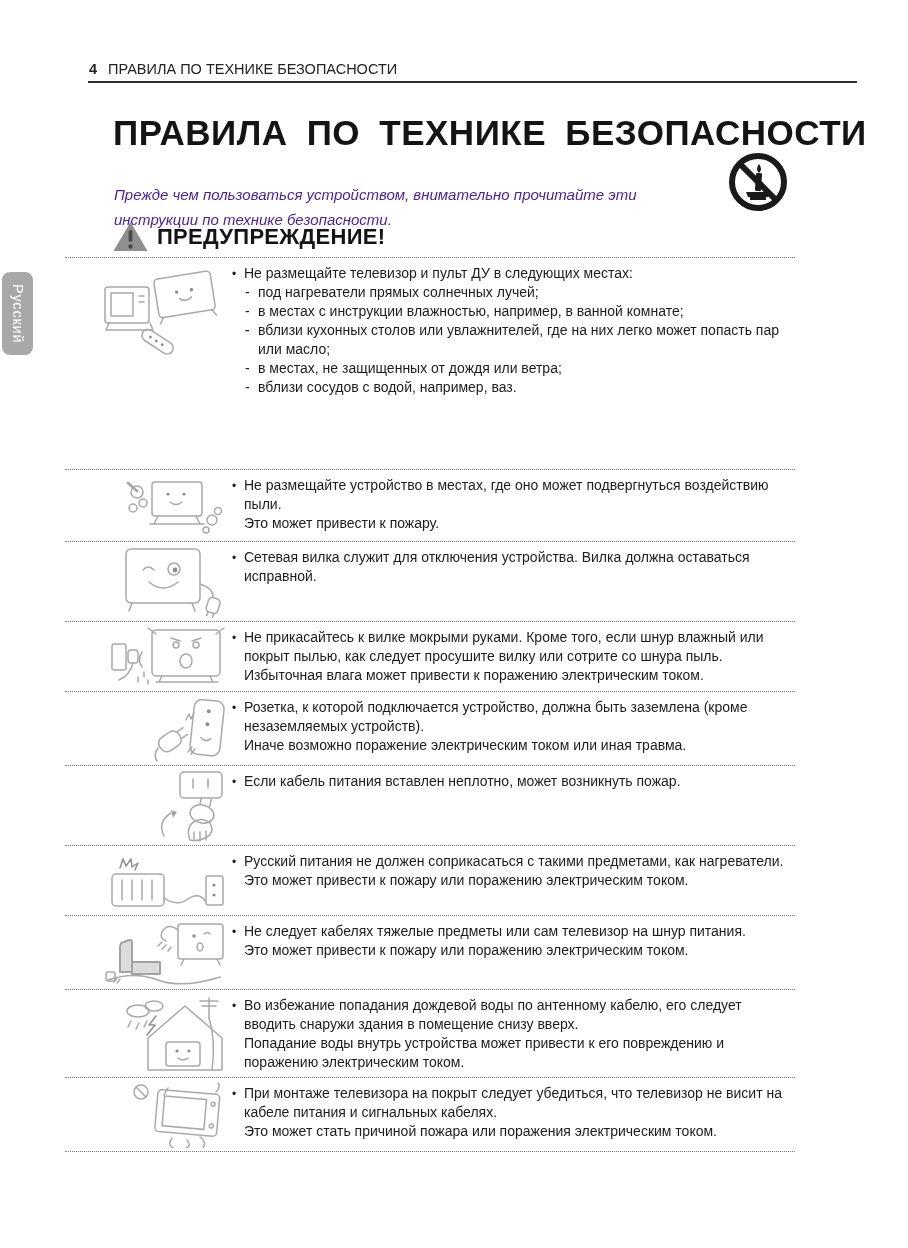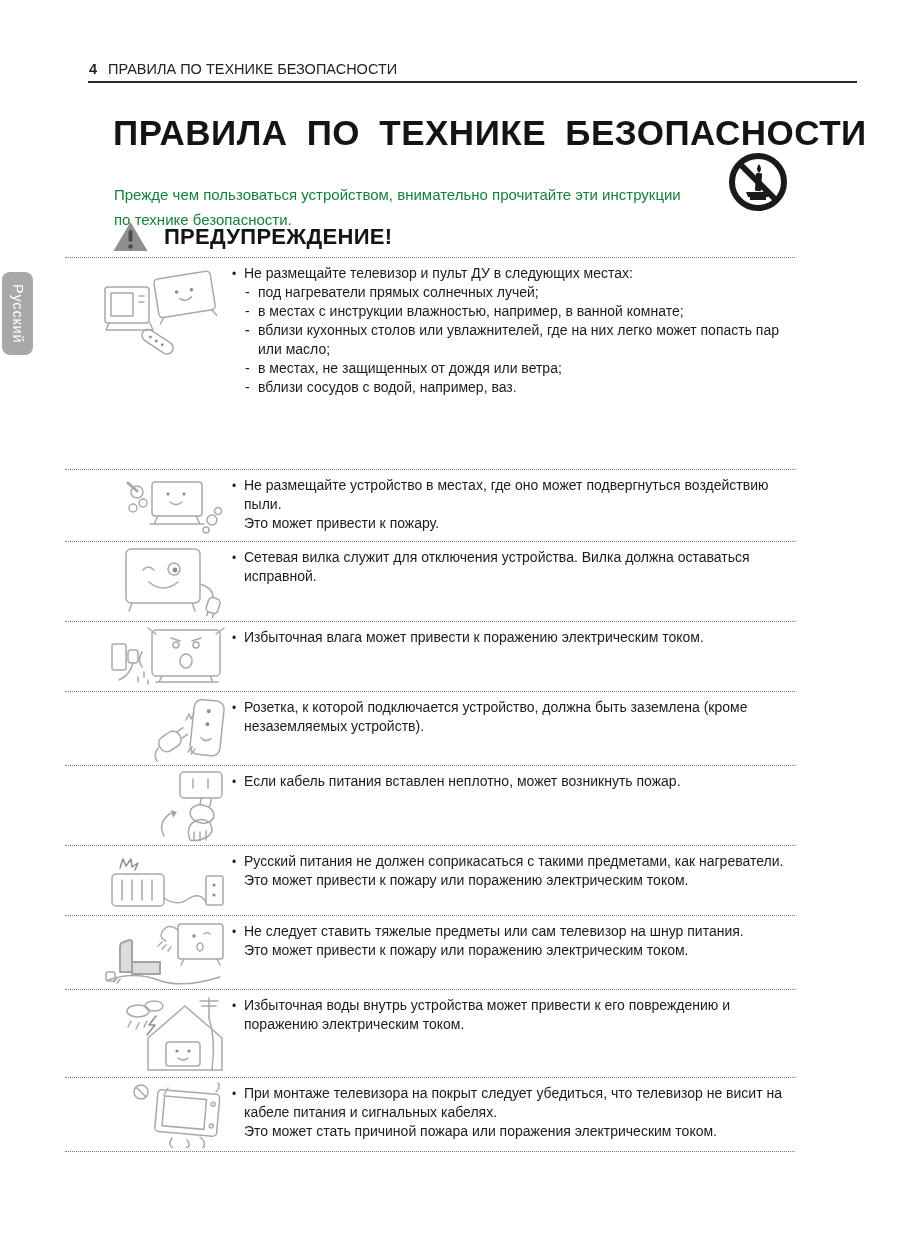--- a/index.html
+++ b/index.html
@@ -10,27 +10,27 @@
   .running-header{position:absolute;left:89px;top:61px;font-size:14.5px;color:#222;
                   display:flex;align-items:baseline;gap:11px;}
   .running-header .pagenum{font-weight:bold;}
   .header-rule{position:absolute;left:88px;top:81px;width:769px;border-top:2px solid #2d2d2d;}
 
   
   .doc-title{position:absolute;left:113px;top:90px;font-size:35px;font-weight:bold;
              color:#141414;letter-spacing:.5px;word-spacing:9px;white-space:nowrap;}
 
   
-  .intro{position:absolute;left:114px;top:167px;width:580px;font-size:15px;line-height:25px;color:#15803d;}
+  .intro{position:absolute;left:114px;top:167px;width:580px;font-size:15px;line-height:25px;color:#4c1d95;font-style:italic;}
 
   
   .no-flame{position:absolute;left:726px;top:150px;width:64px;height:64px;}
 
   
-  .warning-heading{position:absolute;left:113px;top:221px;display:flex;align-items:center;gap:16px;}
+  .warning-heading{position:absolute;left:113px;top:221px;display:flex;align-items:center;gap:9px;}
   .warning-heading .tri{width:35px;height:31px;flex:none;}
   .warning-heading .wlabel{font-size:22px;font-weight:bold;color:#141414;letter-spacing:.3px;}
 
   
   .lang-tab{position:absolute;left:2px;top:272px;width:31px;height:83px;background:#a8a8a8;
             border-radius:8px;display:flex;align-items:center;justify-content:center;}
   .lang-tab span{writing-mode:vertical-rl;font-size:14.5px;color:#ffffff;letter-spacing:.8px;}
 
   
   #rows{position:absolute;left:65px;top:257px;width:730px;border-bottom:1px dotted #7b7b7b;}
@@ -197,21 +197,21 @@
   <path d="M54 50 l-3 6 M102 50 l3 6 M48 56 h62"></path>
   <rect x="4" y="18" width="14" height="26" rx="2"></rect>
   <rect x="20" y="24" width="10" height="13" rx="3"></rect>
   <path d="M25 37 q-3 12 -14 17"></path>
   <path d="M34 26 q-5 8 0 15"></path>
   <path d="M36 46 v5 M30 51 v5 M40 54 v4"></path>
  </g>
           </svg>
         </div>
         <div class="row-text">
-          <p class="item bullet"><span class="marker">•</span></p>
+          <p class="item bullet"><span class="marker">•</span><span class="txt">Не прикасайтесь к вилке мокрыми руками. Кроме того, если шнур влажный или покрыт пылью, как следует просушите вилку или сотрите со шнура пыль.</span></p>
           <p class="item plain"><span class="txt">Избыточная влага может привести к поражению электрическим током.</span></p>
         </div>
       </div>
       <div class="row">
         <div class="row-icon">
           <svg viewBox="0 0 76 66" width="76" height="66">
  <g class="lnthin">
   <g transform="rotate(6 55 32)">
                 <rect x="42" y="4" width="30" height="55" rx="8"></rect>
    <circle class="dot" cx="57" cy="15" r="2"></circle>
@@ -224,20 +224,21 @@
                 <line x1="31" y1="48" x2="38" y2="48"></line>
               </g>
   <path d="M8 52 q-5 7 -1 13"></path>
   <path d="M36 24 l3 -6 2 5 3 -6"></path>
   <path d="M38 56 l4 -5 m-1 7 l4 -5"></path>
  </g>
           </svg>
         </div>
         <div class="row-text">
           <p class="item bullet"><span class="marker">•</span><span class="txt">Розетка, к которой подключается устройство, должна быть заземлена (кроме незаземляемых устройств).</span></p>
+          <p class="item plain"><span class="txt">Иначе возможно поражение электрическим током или иная травма.</span></p>
         </div>
       </div>
       <div class="row">
         <div class="row-icon">
           <svg viewBox="0 0 78 72" width="78" height="72">
  <g class="lnthin">
   <rect x="32" y="2" width="42" height="26" rx="4"></rect>
   <line x1="45" y1="9" x2="45" y2="18"></line>
               <line x1="60" y1="9" x2="60" y2="18"></line>
   <g transform="rotate(12 54 44)">
@@ -292,21 +293,21 @@
   <path d="M58 22 l-4 4 m8 -1 l-4 4 m9 -2 l-3 4"></path>
   <path class="fillgray" d="M20 22 q-4 0 -4 6 v24 h12 v-30 q0 -4 -8 0z"></path>
   <path class="fillgray" d="M28 42 h28 v12 h-28z"></path>
   <path d="M4 60 q26 -9 50 0 t62 -3"></path>
   <rect x="2" y="52" width="9" height="9" rx="2"></rect>
   <path d="M10 62 l3 -4 m0 5 l3 -4"></path>
  </g>
           </svg>
         </div>
         <div class="row-text">
-          <p class="item bullet"><span class="marker">•</span><span class="txt">Не следует ставить тяжелые предметы или сам телевизор на шнур питания.</span></p>
+          <p class="item bullet"><span class="marker">•</span><span class="txt">Не следует кабелях тяжелые предметы или сам телевизор на шнур питания.</span></p>
           <p class="item plain"><span class="txt">Это может привести к пожару или поражению электрическим током.</span></p>
         </div>
       </div>
       <div class="row">
         <div class="row-icon">
           <svg viewBox="0 0 102 80" width="102" height="80">
  <g class="lnthin">
   <path d="M24 44 L61 12 L98 44 V76 H24 Z"></path>
   <line x1="85" y1="24" x2="85" y2="4"></line>
   <line x1="76" y1="7" x2="94" y2="7"></line>
@@ -317,22 +318,22 @@
               <circle class="dot" cx="65" cy="57" r="1.6"></circle>
   <path d="M54 64 q5 4 10 0"></path>
   <ellipse cx="14" cy="17" rx="11" ry="6"></ellipse>
               <ellipse cx="30" cy="12" rx="9" ry="5"></ellipse>
   <path d="M7 27 l-3 6 M15 29 l-3 6 M23 27 l-3 6"></path>
   <path d="M32 22 l-7 9 h6 l-8 10" stroke="#8f8f8f"></path>
  </g>
           </svg>
         </div>
         <div class="row-text">
-          <p class="item bullet"><span class="marker">•</span></p>
-          <p class="item plain"><span class="txt">Избыточная воды внутрь устройства может привести к его повреждению и поражению электрическим током.</span></p>
+          <p class="item bullet"><span class="marker">•</span><span class="txt">Во избежание попадания дождевой воды по антенному кабелю, его следует вводить снаружи здания в помещение снизу вверх.</span></p>
+          <p class="item plain"><span class="txt">Попадание воды внутрь устройства может привести к его повреждению и поражению электрическим током.</span></p>
         </div>
       </div>
       <div class="row">
         <div class="row-icon">
           <svg viewBox="0 0 96 66" width="96" height="66">
  <g class="lnthin">
   <circle cx="11" cy="10" r="7"></circle>
               <line x1="6" y1="5" x2="16" y2="15"></line>
   <g transform="rotate(5 58 34)">
    <rect x="26" y="10" width="62" height="42" rx="4"></rect>

